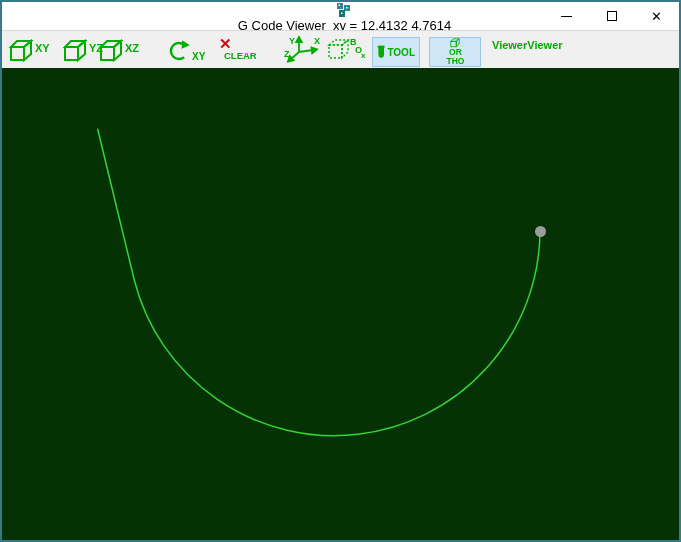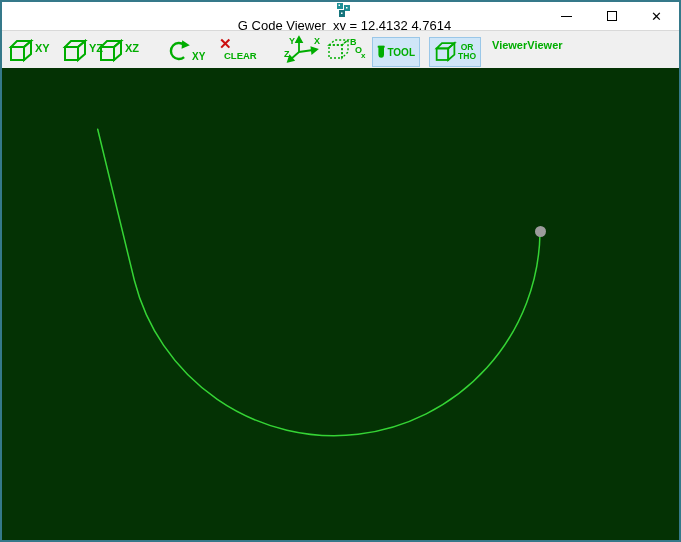--- a/index.html
+++ b/index.html
@@ -176,21 +176,21 @@
     </button>
 
     <button class="tb-item tb-activebtn" style="left:370px; width:48px;">
       <svg width="12" height="21" viewBox="0 0 12 21">
         <path d="M2 1 H10 V13 Q10 18 6 18 Q2 18 2 13 Z" fill="#00ad00"></path>
         <rect x="1" y="1" width="10" height="2.5" fill="#00ad00"></rect>
       </svg>
       <span class="tool-label">TOOL</span>
     </button>
 
-    <button class="tb-item tb-activebtn" style="left:427px; width:52px;">
+    <button class="tb-item tb-activebtn" style="left:427px; width:52px;flex-direction:column;">
       <svg width="26" height="24" viewBox="0 0 26 24">
         <g fill="none" stroke="#00ad00" stroke-width="2">
           <rect x="3" y="8" width="13" height="13"></rect>
           <polygon points="3,8 9,2 23,2 16,8"></polygon>
           <polygon points="16,8 23,2 23,15 16,21"></polygon>
         </g>
       </svg>
       <span class="ortho-text">
         <span>OR</span>
         <span>THO</span>

